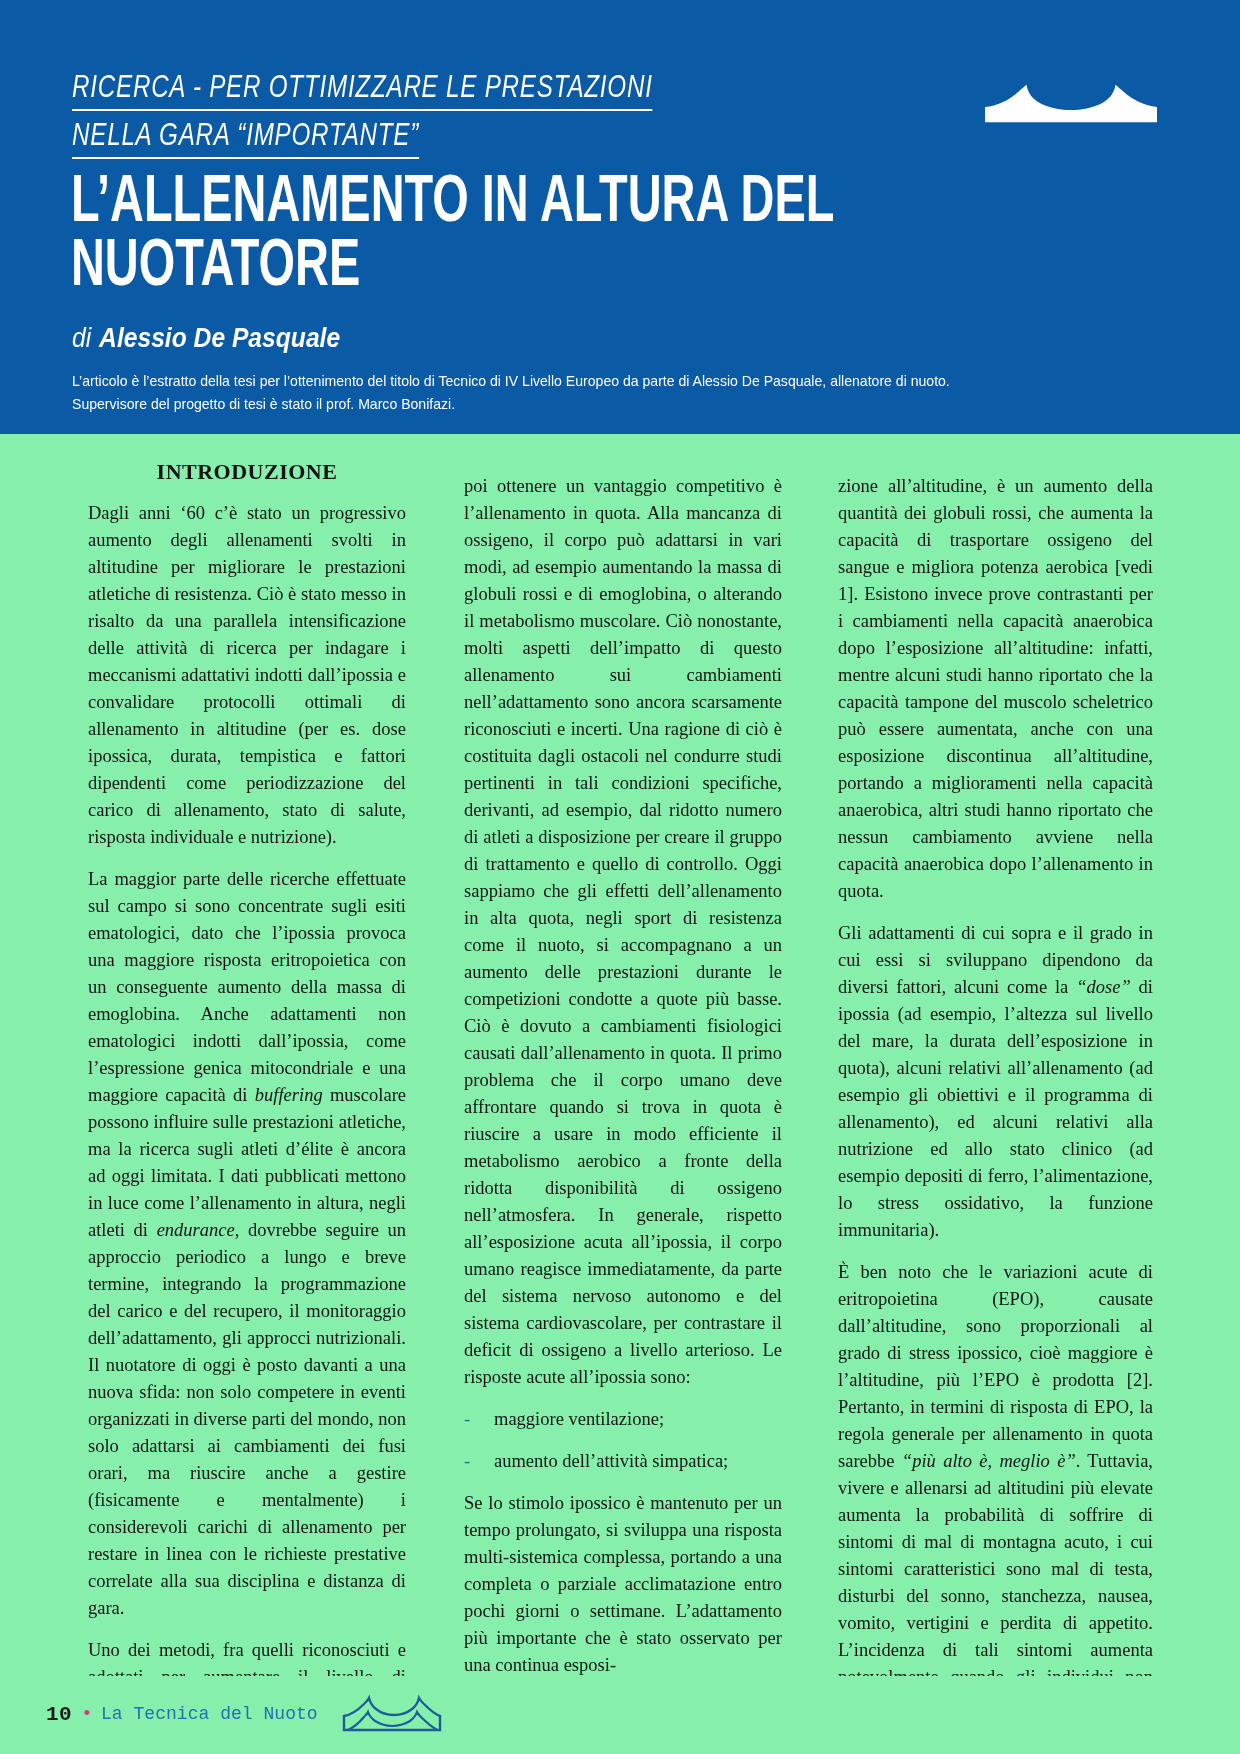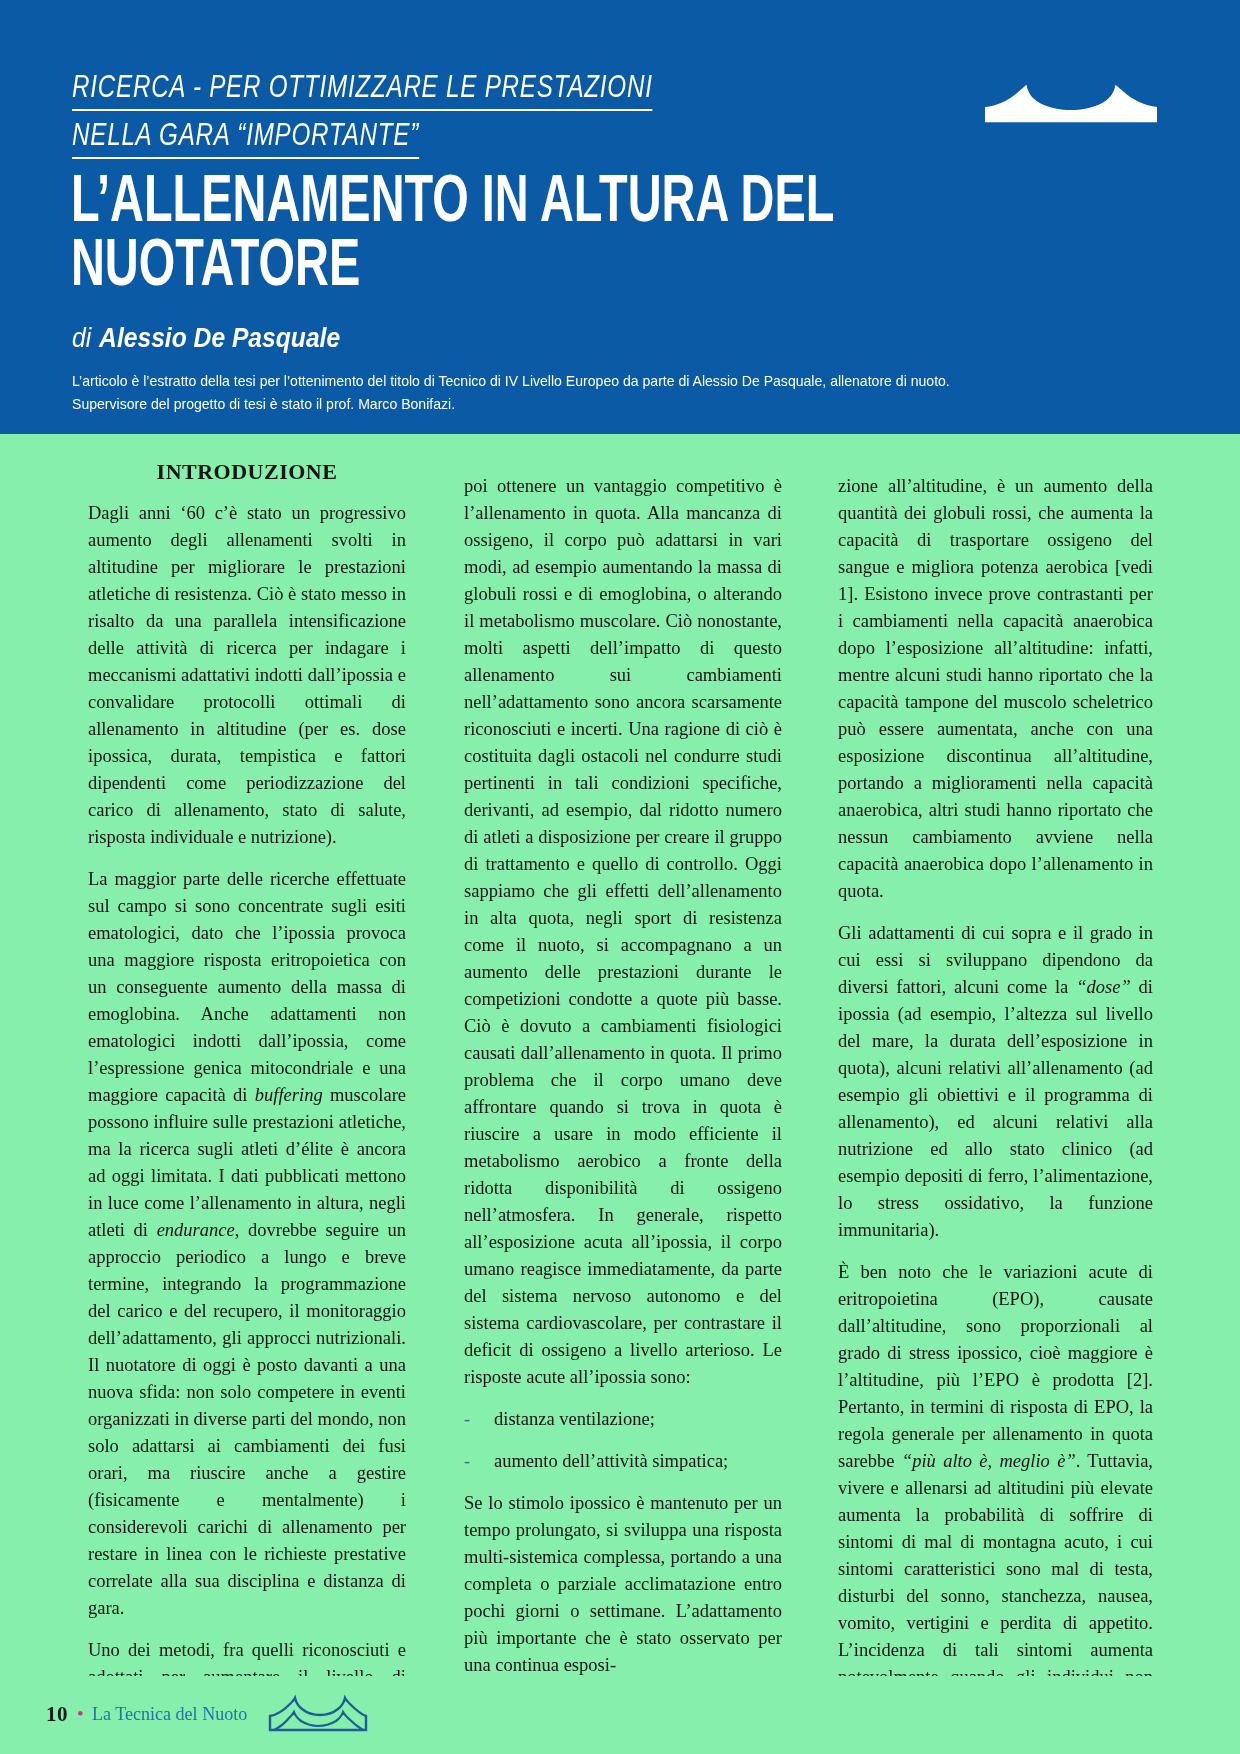--- a/index.html
+++ b/index.html
@@ -25,21 +25,21 @@
        text-align:justify;font-size:18.5px;line-height:27px;color:#141414;}
   .col-1{left:73px;}
   .col-2{left:449px;}
   .col-3{left:823px;width:345px;}
   .col-heading{text-align:center;font-weight:bold;font-size:22px;line-height:27px;letter-spacing:.5px;}
   .para{margin:15px;padding:0;}
   em{font-style:italic;}
   .dash{color:#35708e;display:inline-block;width:30px;font-weight:normal;}
   
   .footer{position:absolute;left:46px;top:1694px;display:flex;align-items:center;
-          font-family:Liberation Serif, serif;}
+          font-family:Liberation Mono, monospace;}
   .page-num{font-size:21px;font-weight:bold;color:#1c1c1c;letter-spacing:.5px;}
   .footer-bullet{color:#d5377f;font-size:19px;margin:0 8px 0 9px;}
   .mag-name{color:#2470ad;font-size:19px;transform:scaleX(.95);transform-origin:0 0;white-space:nowrap;}
   .logo-bottom{margin-left:12px;width:102px;height:40px;}
 </style>
 </head>
 <body>
 
 <div class="page">
 
@@ -69,21 +69,21 @@
   </div>
 
   <div class="col col-1">
       <div class="col-heading">INTRODUZIONE</div>
       <p class="para"><span>Dagli anni ‘60 c’è stato un progressivo aumento degli allenamenti svolti in altitudine per migliorare le prestazioni atletiche di resistenza. Ciò è stato messo in risalto da una parallela intensificazione delle attività di ricerca per indagare i meccanismi adattativi indotti dall’ipossia e convalidare protocolli ottimali di allenamento in altitudine (per es. dose ipossica, durata, tempistica e fattori dipendenti come periodizzazione del carico di allenamento, stato di salute, risposta individuale e nutrizione).</span></p>
       <p class="para"><span>La maggior parte delle ricerche effettuate sul campo si sono concentrate sugli esiti ematologici, dato che l’ipossia provoca una maggiore risposta eritropoietica con un conseguente aumento della massa di emoglobina. Anche adattamenti non ematologici indotti dall’ipossia, come l’espressione genica mitocondriale e una maggiore capacità di </span><em>buffering</em><span> muscolare possono influire sulle prestazioni atletiche, ma la ricerca sugli atleti d’élite è ancora ad oggi limitata. I dati pubblicati mettono in luce come l’allenamento in altura, negli atleti di </span><em>endurance</em><span>, dovrebbe seguire un approccio periodico a lungo e breve termine, integrando la programmazione del carico e del recupero, il monitoraggio dell’adattamento, gli approcci nutrizionali. Il nuotatore di oggi è posto davanti a una nuova sfida: non solo competere in eventi organizzati in diverse parti del mondo, non solo adattarsi ai cambiamenti dei fusi orari, ma riuscire anche a gestire (fisicamente e mentalmente) i considerevoli carichi di allenamento per restare in linea con le richieste prestative correlate alla sua disciplina e distanza di gara.</span></p>
       <p class="para"><span>Uno dei metodi, fra quelli riconosciuti e adottati per aumentare il livello di adattamento ai carichi di lavoro e così</span></p>
     </div>
   <div class="col col-2">
       <p class="para"><span>poi ottenere un vantaggio competitivo è l’allenamento in quota. Alla mancanza di ossigeno, il corpo può adattarsi in vari modi, ad esempio aumentando la massa di globuli rossi e di emoglobina, o alterando il metabolismo muscolare. Ciò nonostante, molti aspetti dell’impatto di questo allenamento sui cambiamenti nell’adattamento sono ancora scarsamente riconosciuti e incerti. Una ragione di ciò è costituita dagli ostacoli nel condurre studi pertinenti in tali condizioni specifiche, derivanti, ad esempio, dal ridotto numero di atleti a disposizione per creare il gruppo di trattamento e quello di controllo. Oggi sappiamo che gli effetti dell’allenamento in alta quota, negli sport di resistenza come il nuoto, si accompagnano a un aumento delle prestazioni durante le competizioni condotte a quote più basse. Ciò è dovuto a cambiamenti fisiologici causati dall’allenamento in quota. Il primo problema che il corpo umano deve affrontare quando si trova in quota è riuscire a usare in modo efficiente il metabolismo aerobico a fronte della ridotta disponibilità di ossigeno nell’atmosfera. In generale, rispetto all’esposizione acuta all’ipossia, il corpo umano reagisce immediatamente, da parte del sistema nervoso autonomo e del sistema cardiovascolare, per contrastare il deficit di ossigeno a livello arterioso. Le risposte acute all’ipossia sono:</span></p>
-      <p class="para"><span class="dash">-</span><span>distanza ventilazione;</span></p>
+      <p class="para"><span class="dash">-</span><span>maggiore ventilazione;</span></p>
       <p class="para"><span class="dash">-</span><span>aumento dell’attività simpatica;</span></p>
       <p class="para"><span>Se lo stimolo ipossico è mantenuto per un tempo prolungato, si sviluppa una risposta multi-sistemica complessa, portando a una completa o parziale acclimatazione entro pochi giorni o settimane. L’adattamento più importante che è stato osservato per una continua esposi-</span></p>
     </div>
   <div class="col col-3">
       <p class="para"><span>zione all’altitudine, è un aumento della quantità dei globuli rossi, che aumenta la capacità di trasportare ossigeno del sangue e migliora potenza aerobica [vedi 1]. Esistono invece prove contrastanti per i cambiamenti nella capacità anaerobica dopo l’esposizione all’altitudine: infatti, mentre alcuni studi hanno riportato che la capacità tampone del muscolo scheletrico può essere aumentata, anche con una esposizione discontinua all’altitudine, portando a miglioramenti nella capacità anaerobica, altri studi hanno riportato che nessun cambiamento avviene nella capacità anaerobica dopo l’allenamento in quota.</span></p>
       <p class="para"><span>Gli adattamenti di cui sopra e il grado in cui essi si sviluppano dipendono da diversi fattori, alcuni come la </span><em>“dose”</em><span> di ipossia (ad esempio, l’altezza sul livello del mare, la durata dell’esposizione in quota), alcuni relativi all’allenamento (ad esempio gli obiettivi e il programma di allenamento), ed alcuni relativi alla nutrizione ed allo stato clinico (ad esempio depositi di ferro, l’alimentazione, lo stress ossidativo, la funzione immunitaria).</span></p>
       <p class="para"><span>È ben noto che le variazioni acute di eritropoietina (EPO), causate dall’altitudine, sono proporzionali al grado di stress ipossico, cioè maggiore è l’altitudine, più l’EPO è prodotta [2]. Pertanto, in termini di risposta di EPO, la regola generale per allenamento in quota sarebbe </span><em>“più alto è, meglio è”</em><span>. Tuttavia, vivere e allenarsi ad altitudini più elevate aumenta la probabilità di soffrire di sintomi di mal di montagna acuto, i cui sintomi caratteristici sono mal di testa, disturbi del sonno, stanchezza, nausea, vomito, vertigini e perdita di appetito. L’incidenza di tali sintomi aumenta notevolmente quando gli individui non acclimatati salgono a quote superiori ai 3000 m.</span></p>
     </div>
 
   <div class="footer">

